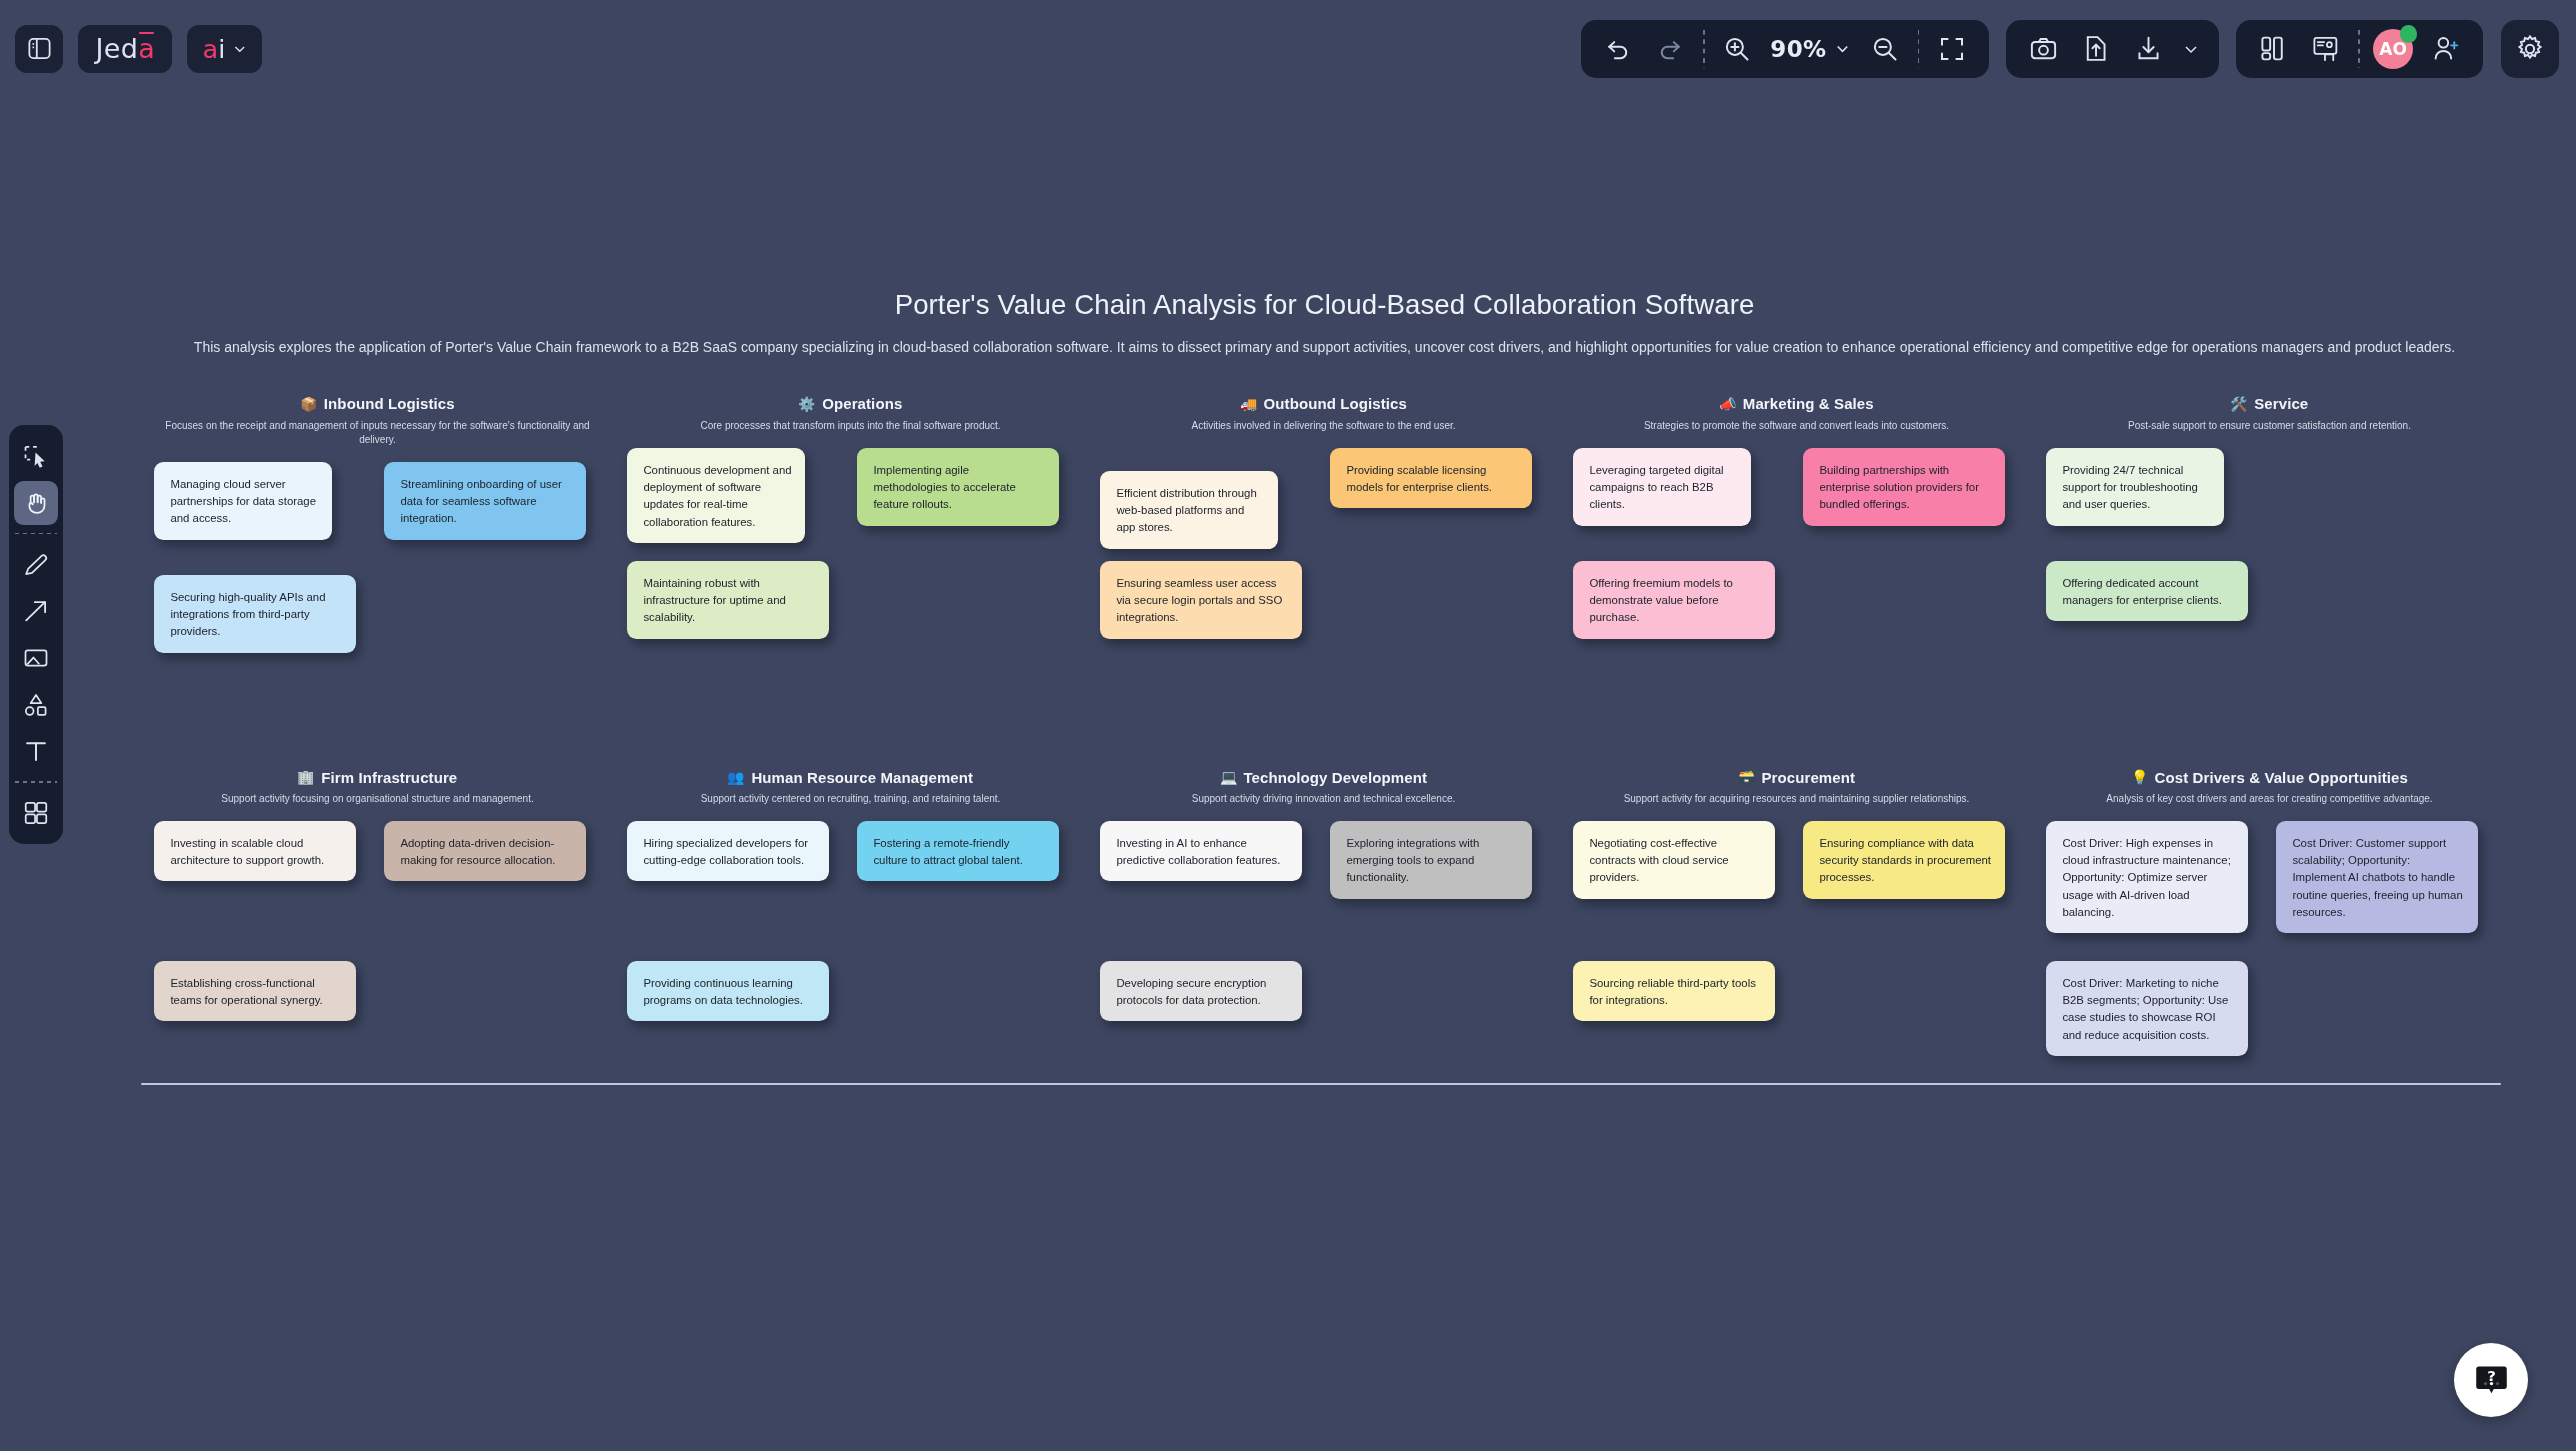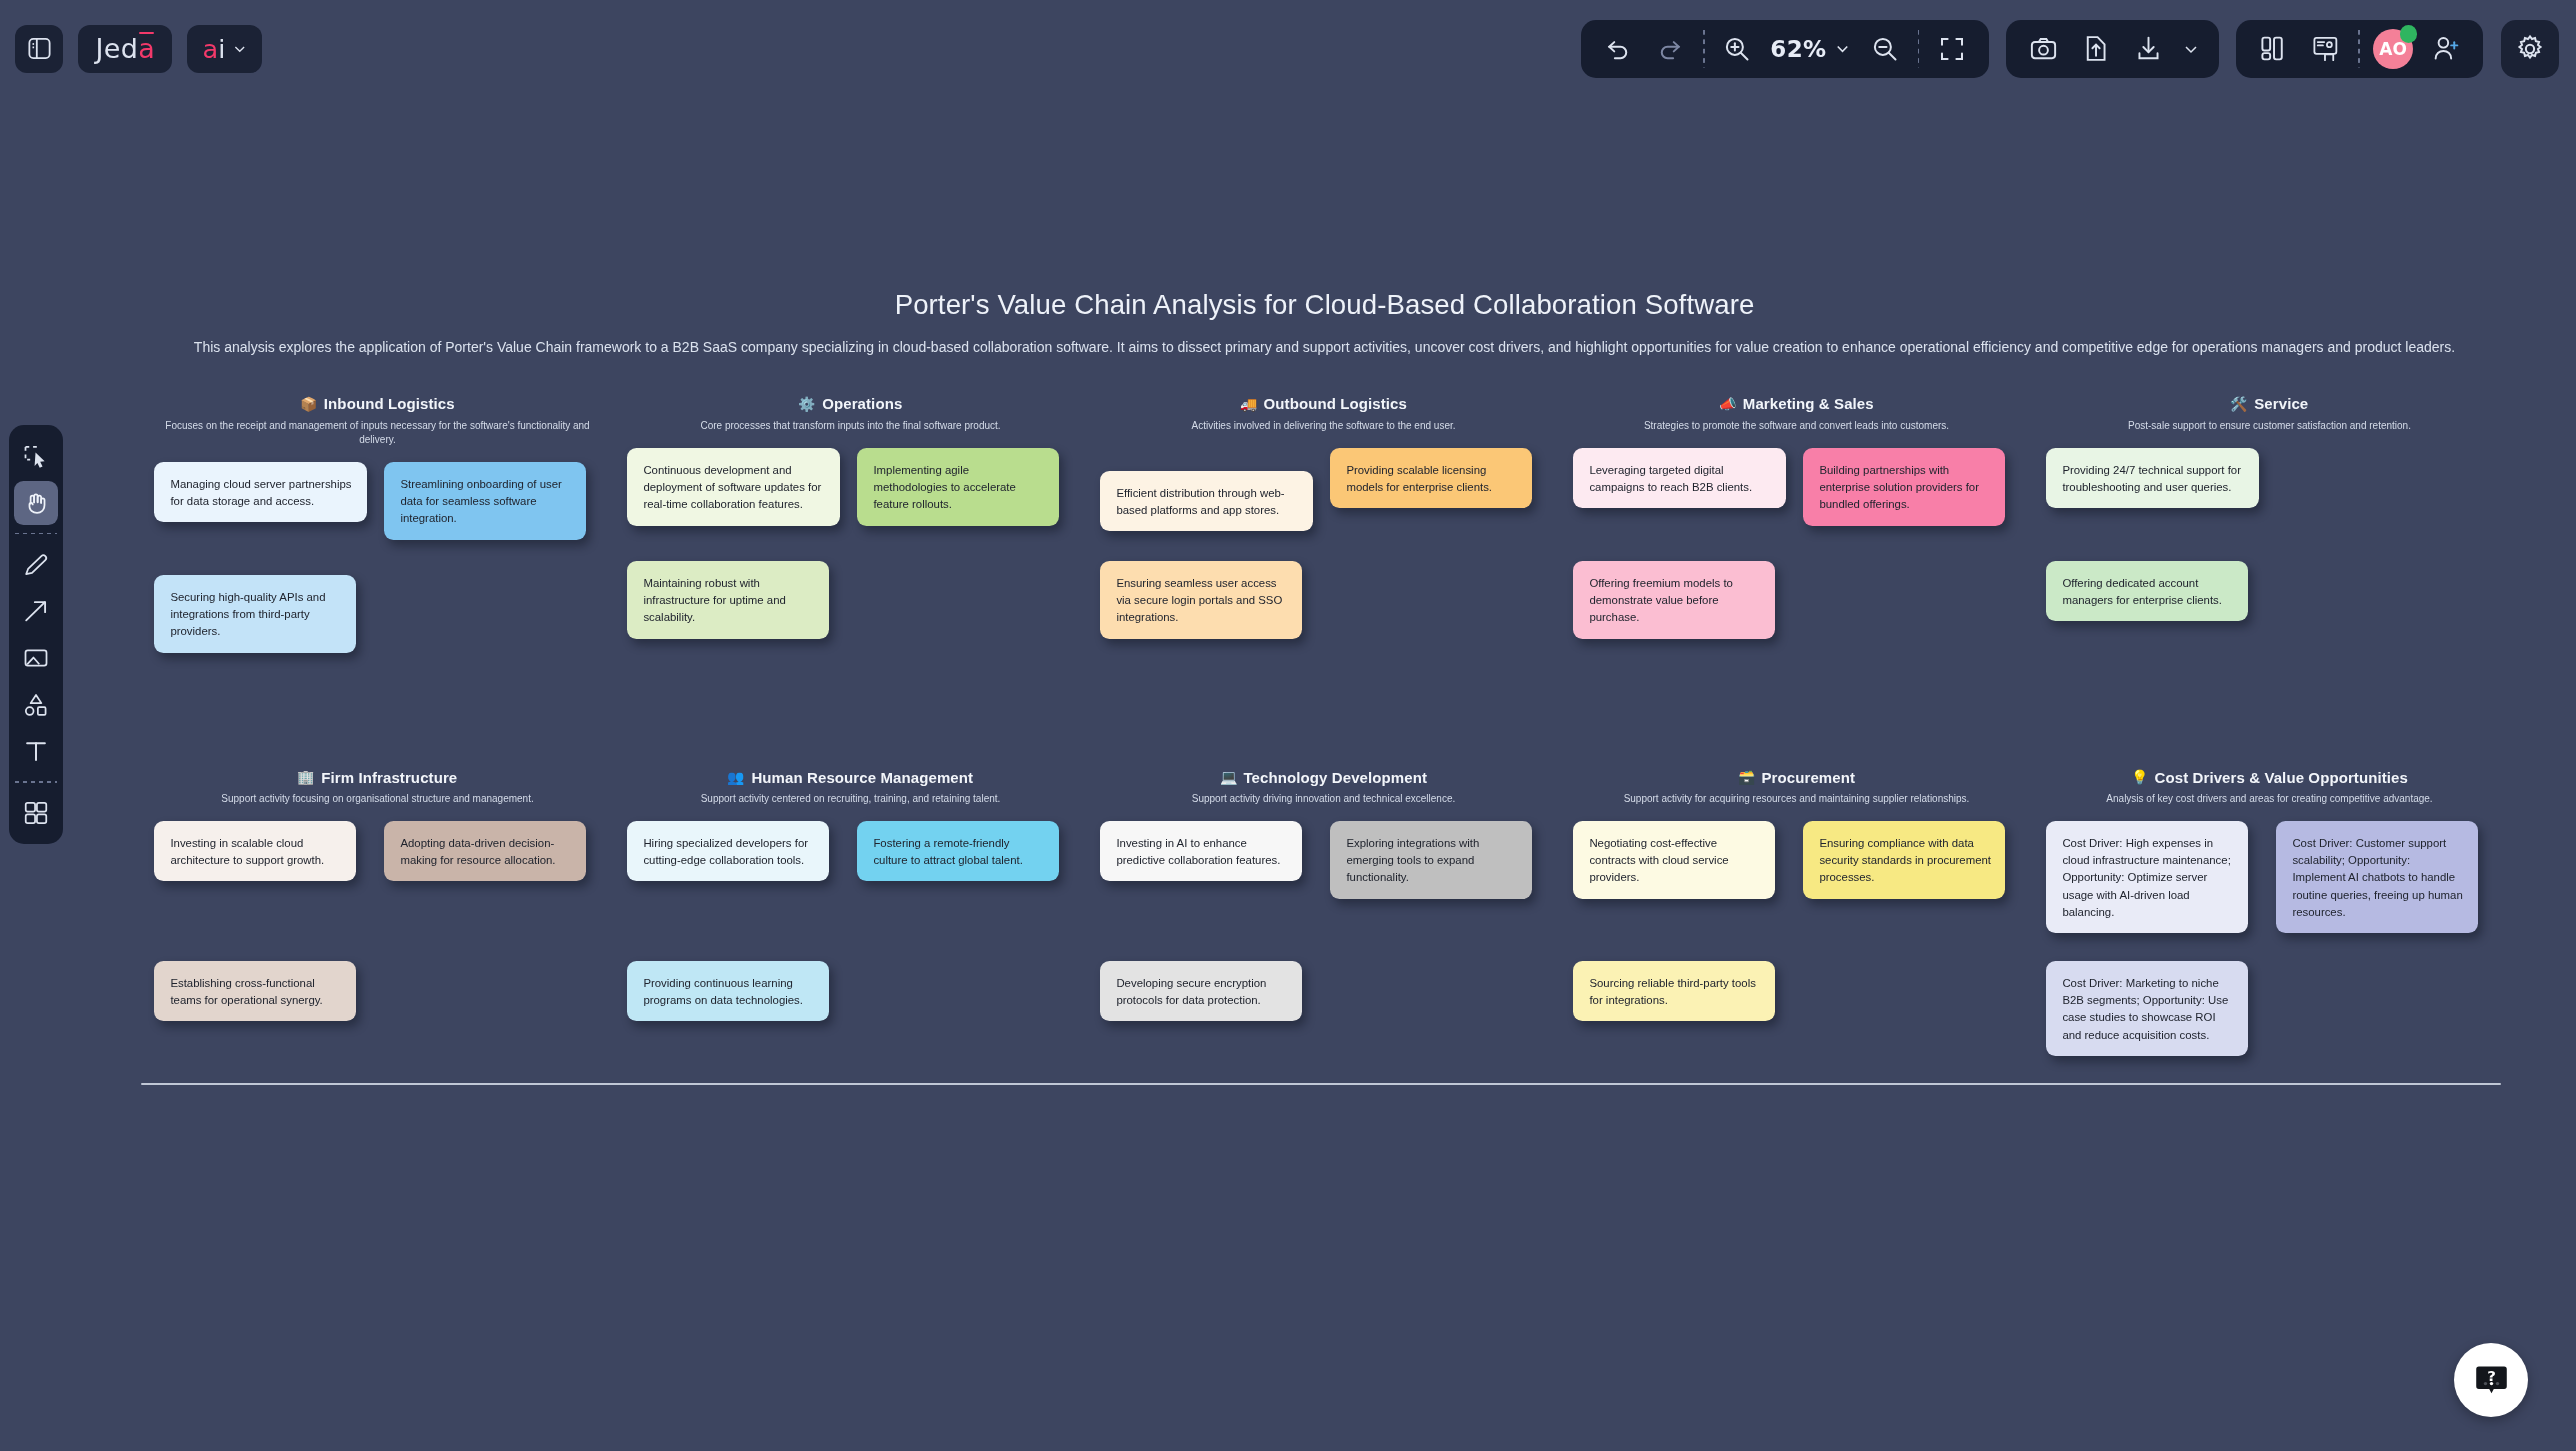--- a/index.html
+++ b/index.html
@@ -132,21 +132,21 @@
     padding: 0 4px;
   }
 
   .cards { position: relative; margin-top: 15px; height: 242px; }
   .card {
     position: absolute; border-radius: 9.4px;
     padding: 13.4px 13.4px 12px 16px;
     color: #20242e; font-size: 11.4px; line-height: 1.52;
     box-shadow: 4px 5.4px 9.4px rgba(10,14,26,.40);
   }
-  .card.p0 { left: 4px;   top: 0px;   width: 213px; }
+  .card.p0 { left: 4px;   top: 0px;   width: 178px; }
   .card.p1 { left: 234px; top: 0px;   width: 202px; }
   .card.p2 { left: 4px;   top: 113px; width: 202px; }
 
   
   .cards.tall { height: 269px; }
 
   
   .card.c0 { left: 4px;   top: 0px;   width: 202px; }
   .card.c1 { left: 234px; top: 0px;   width: 202px; }
   .card.c2 { left: 4px;   top: 140px; width: 202px; }
@@ -204,21 +204,21 @@
       <div class="vdash"></div>
       <div class="grp-btn">
         <svg width="30" height="30" viewBox="0 0 24 24" fill="none" stroke="#dde3ef" stroke-width="1.6" stroke-linecap="round">
           <circle cx="10.3" cy="10.3" r="6.4"></circle>
             <line x1="15" y1="15" x2="20.4" y2="20.4"></line>
           <line x1="7.4" y1="10.3" x2="13.2" y2="10.3"></line>
             <line x1="10.3" y1="7.4" x2="10.3" y2="13.2"></line>
         </svg>
       </div>
       <div class="zoom-wrap">
-        <span class="zoom-val">62%</span>
+        <span class="zoom-val">90%</span>
         <svg width="19" height="19" viewBox="0 0 24 24" fill="none" stroke="#dde3ef" stroke-width="2">
           <polyline points="6,9.5 12,15.5 18,9.5"></polyline>
         </svg>
       </div>
       <div class="grp-btn">
         <svg width="30" height="30" viewBox="0 0 24 24" fill="none" stroke="#dde3ef" stroke-width="1.6" stroke-linecap="round">
           <circle cx="10.3" cy="10.3" r="6.4"></circle>
             <line x1="15" y1="15" x2="20.4" y2="20.4"></line>
           <line x1="7.4" y1="10.3" x2="13.2" y2="10.3"></line>
         </svg>

